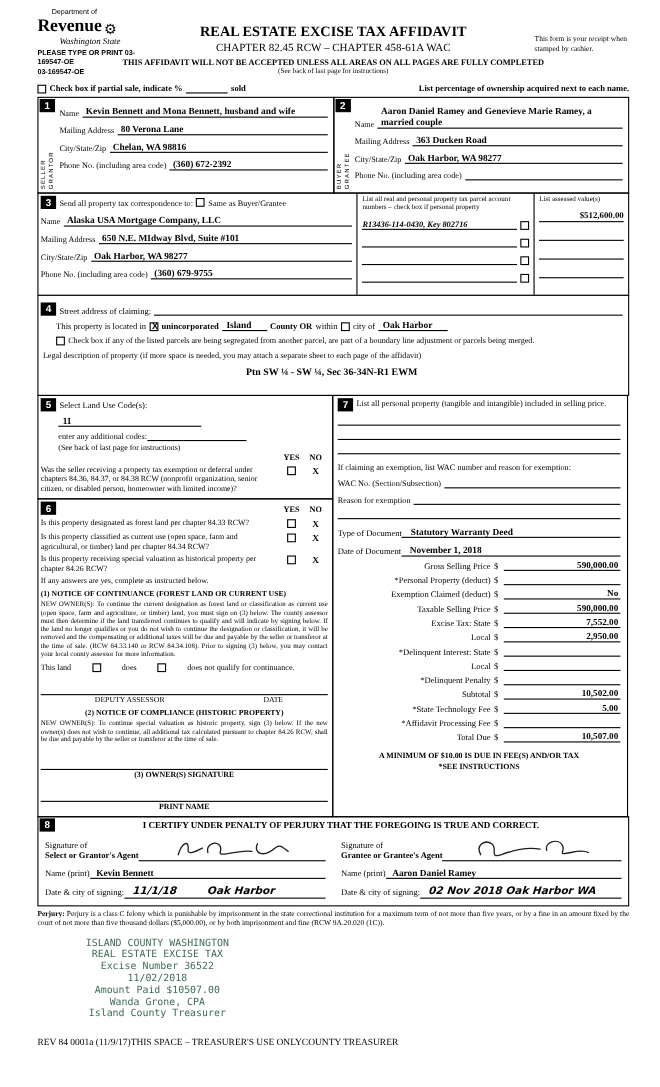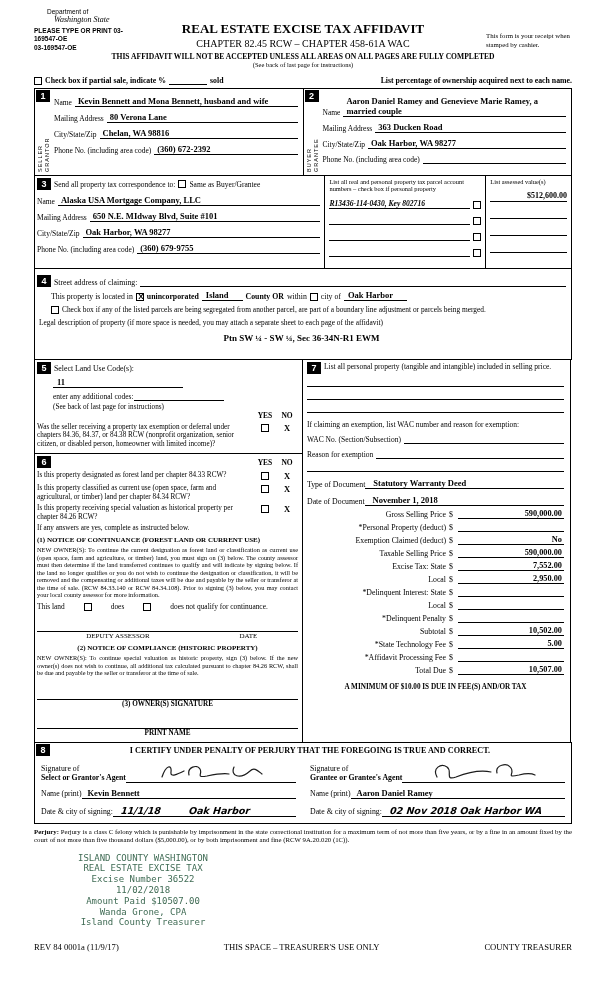--- a/index.html
+++ b/index.html
@@ -123,30 +123,34 @@
 
   
   .perjury { font-size: 6.8px; line-height: 1.25; text-align: justify; margin-top: 4px; }
 
   
   .stamp-wrap { margin: 8px 0 0 44px; }
   .stamp { display: inline-block; text-align: center; color: var(--stamp-green, #3f6b54);
            font: 9px "DejaVu Sans Mono", monospace; line-height: 1.2; }
 
   
-  .footer { display: flex; justify-content: space-between; margin-top: 14px; font-size: 8.6px; }
+  .footer { display: flex; margin-top: 14px; font-size: 8.6px; }
 </style>
 </head>
 <body>
 
 <div class="page">
 
   <div class="header">
     <div class="logo">
       <div class="logo-dept">Department of</div>
+      <div>
+        <span class="logo-name">Revenue</span>
+        <span class="gear">⚙</span>
+      </div>
       <div class="logo-state">Washington State</div>
       <div class="code-block">
         <div>PLEASE TYPE OR PRINT 03-</div>
         <div>169547-OE</div>
         <div>03-169547-OE</div>
       </div>
     </div>
     <div class="title-block">
       <div class="title">REAL ESTATE EXCISE TAX AFFIDAVIT</div>
       <div class="subtitle">CHAPTER 82.45 RCW – CHAPTER 458-61A WAC</div>
@@ -458,20 +462,21 @@
         <span class="fval"></span>
         </div>
       <div class="fin">
         <span class="flbl">Total Due</span>
         <span class="dol">$</span>
         <span class="fval">10,507.00</span>
         </div>
 
       <div class="minnote">
         <div>A MINIMUM OF $10.00 IS DUE IN FEE(S) AND/OR TAX</div>
+        <div>*SEE INSTRUCTIONS</div>
       </div>
     </div>
   </div>
 
   <div class="sec8">
     <span class="num">8</span>
     <div class="certify">I CERTIFY UNDER PENALTY OF PERJURY THAT THE FOREGOING IS TRUE AND CORRECT.</div>
     <div class="sec8cols">
       <div class="s8col">
         <div class="srow" style="height:26px;">

